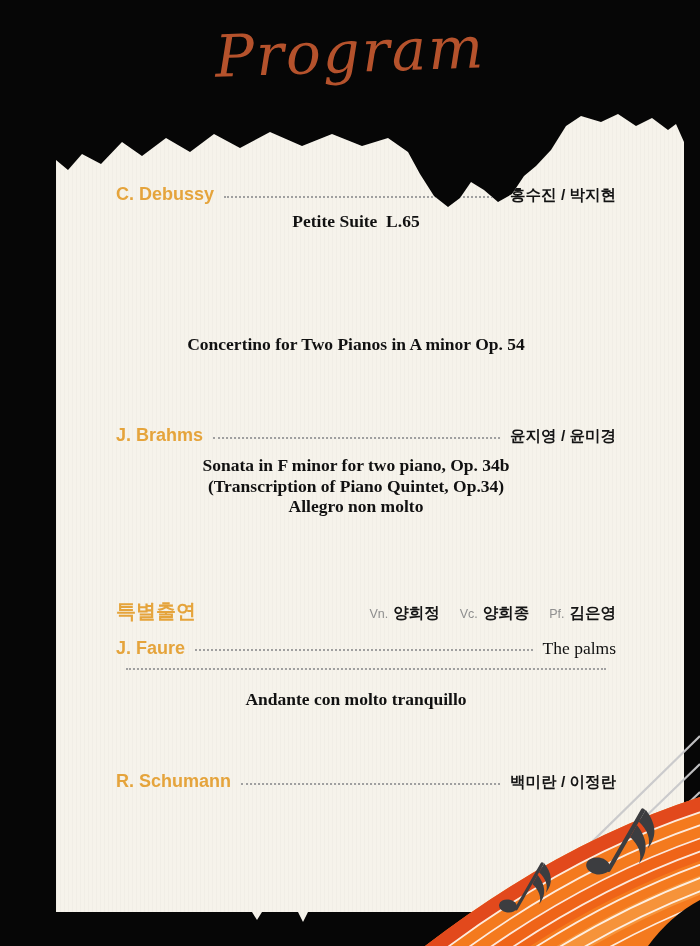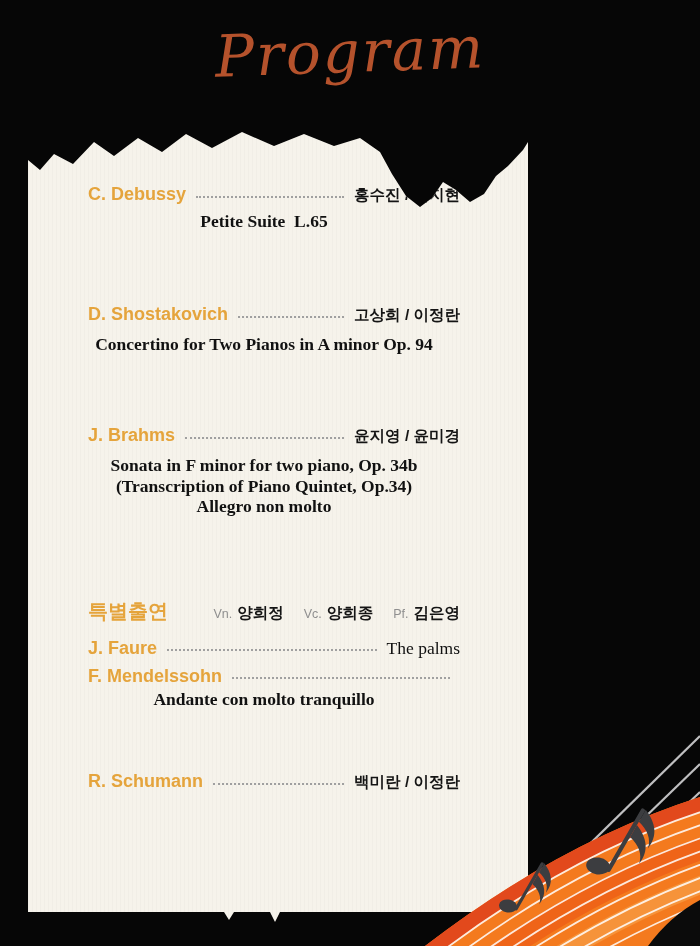--- a/index.html
+++ b/index.html
@@ -16,21 +16,21 @@
     text-align:center;
     font-family:"DejaVu Serif",serif;
     font-style:italic;
     font-size:58px;
     letter-spacing:2px;
     color:#b5522c;
     transform:rotate(-2deg);
   }
   
   .paper{
-    position:absolute;left:28px;top:110px;width:500px;height:812px;
+    position:absolute;left:56px;top:110px;width:628px;height:812px;
     background:
       repeating-linear-gradient(90deg, rgba(0,0,0,0.02) 0 1px, rgba(0,0,0,0) 1px 4px),
       #f6f3eb;
     clip-path:polygon(
       0px 50px,12px 60px,26px 44px,45px 54px,66px 32px,86px 46px,110px 28px,
       134px 42px,158px 24px,184px 38px,214px 22px,246px 36px,276px 24px,
       306px 36px,332px 28px,352px 42px,364px 64px,378px 86px,392px 97px,
       404px 88px,415px 72px,428px 80px,442px 92px,456px 84px,468px 66px,
       480px 56px,495px 40px,510px 16px,525px 6px,545px 12px,562px 4px,
       580px 16px,596px 8px,612px 20px,620px 14px,628px 32px,
@@ -84,27 +84,22 @@
 
   <div class="row" style="top:74px">
     <span class="composer">C. Debussy</span>
     <span class="leader"></span>
     <span class="performers">홍수진 / 박지현</span>
   </div>
   <div class="piece-group" style="top:101px">
     <div class="piece">Petite Suite  L.65</div>
   </div>
 
-  <div class="row" style="top:194px">
-    <span class="composer">D. Shostakovich</span>
-    <span class="leader"></span>
-    <span class="performers">고상희 / 이정란</span>
-  </div>
   <div class="piece-group" style="top:224px">
-    <div class="piece">Concertino for Two Pianos in A minor Op. 94</div>
+    <div class="piece">Concertino for Two Pianos in A minor Op. 54</div>
   </div>
 
   <div class="row" style="top:315px">
     <span class="composer">J. Brahms</span>
     <span class="leader"></span>
     <span class="performers">윤지영 / 윤미경</span>
   </div>
   <div class="piece-group" style="top:345px">
     <div class="piece">Sonata in F minor for two piano, Op. 34b</div>
     <div class="piece">(Transcription of Piano Quintet, Op.34)</div>
@@ -129,21 +124,20 @@
     </span>
   </div>
 
   <div class="row" style="top:528px">
     <span class="composer">J. Faure</span>
     <span class="leader"></span>
     <span class="right-serif">The palms</span>
   </div>
 
   <div class="row" style="top:556px">
-    <span class="composer">F. Mendelssohn</span>
     <span class="leader"></span>
   </div>
   <div class="piece-group" style="top:579px">
     <div class="piece">Andante con molto tranquillo</div>
   </div>
 
   <div class="row" style="top:661px">
     <span class="composer">R. Schumann</span>
     <span class="leader"></span>
     <span class="performers">백미란 / 이정란</span>

